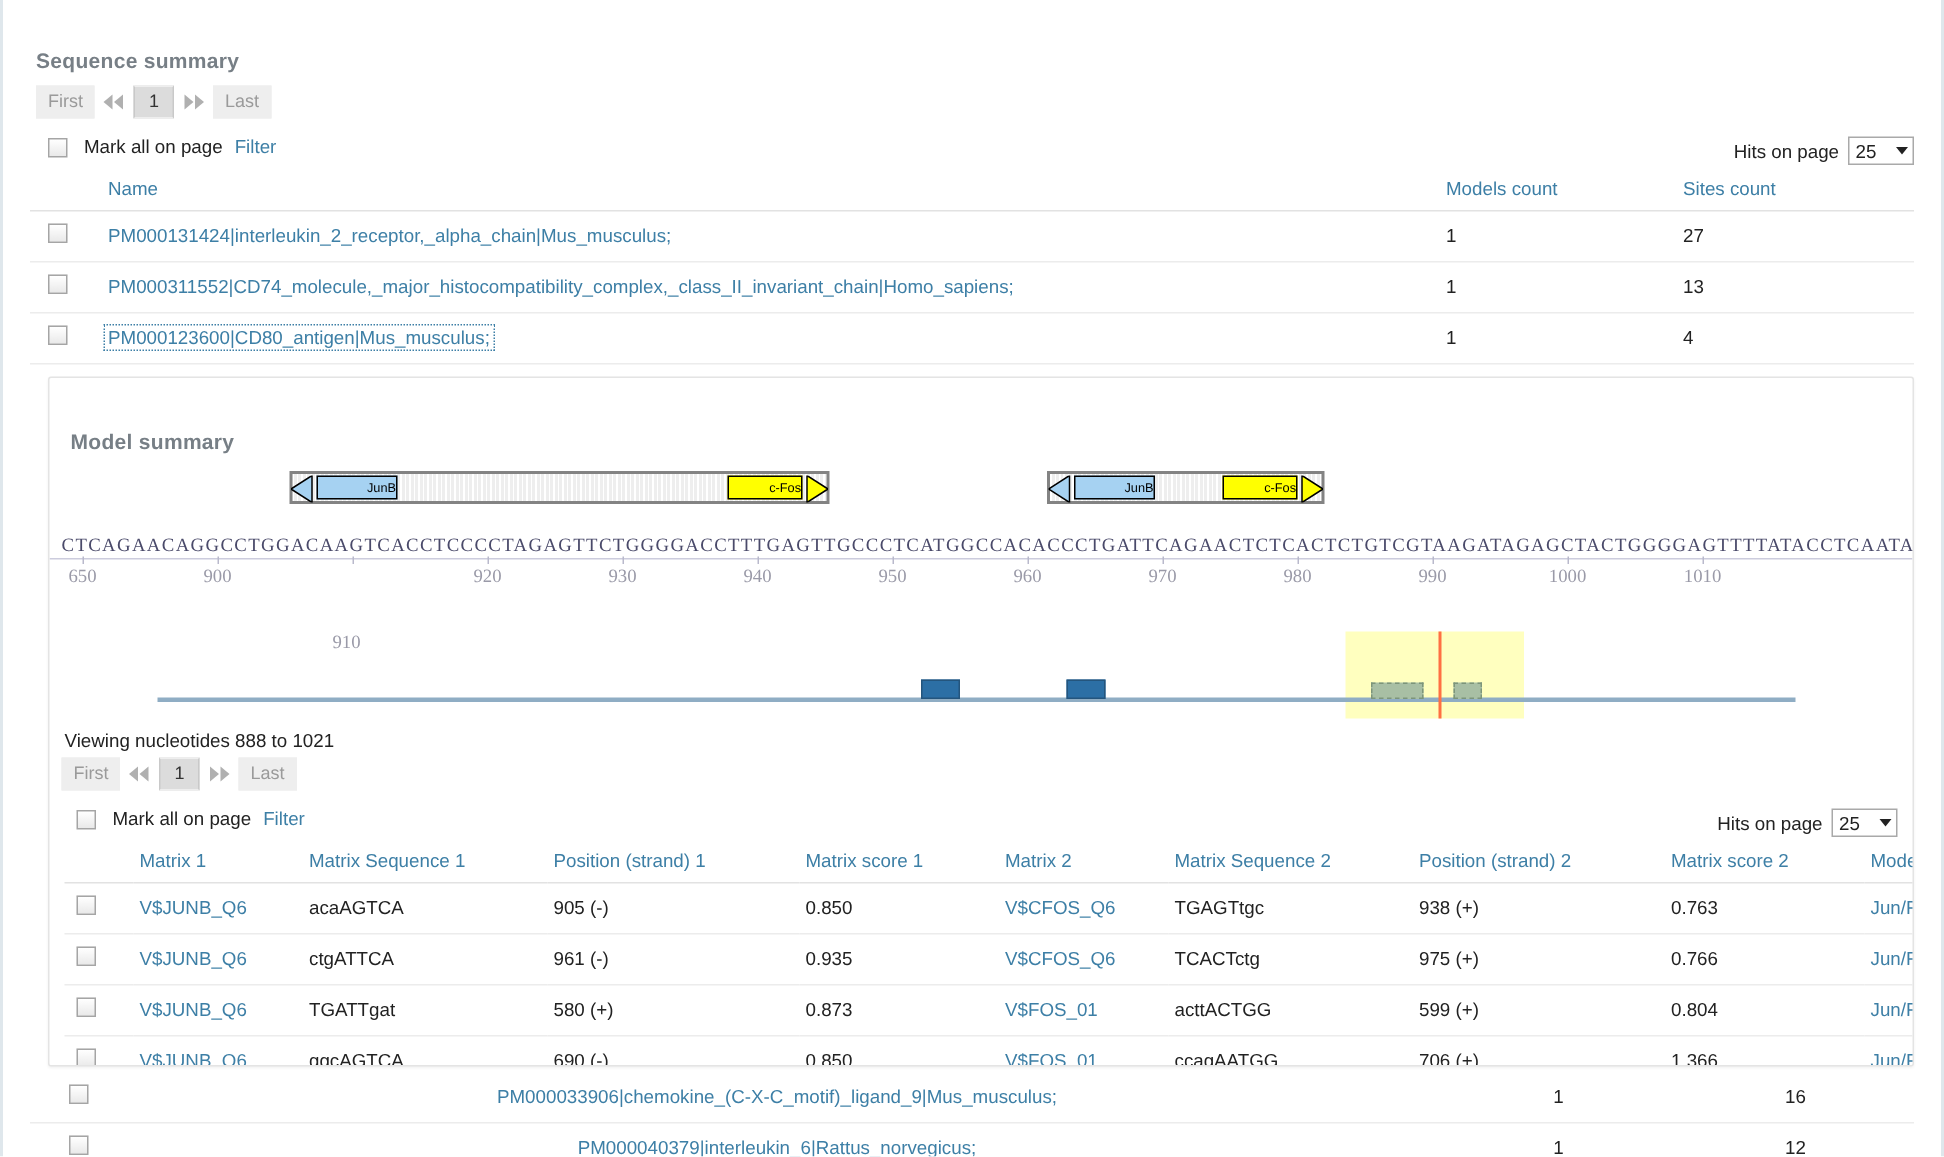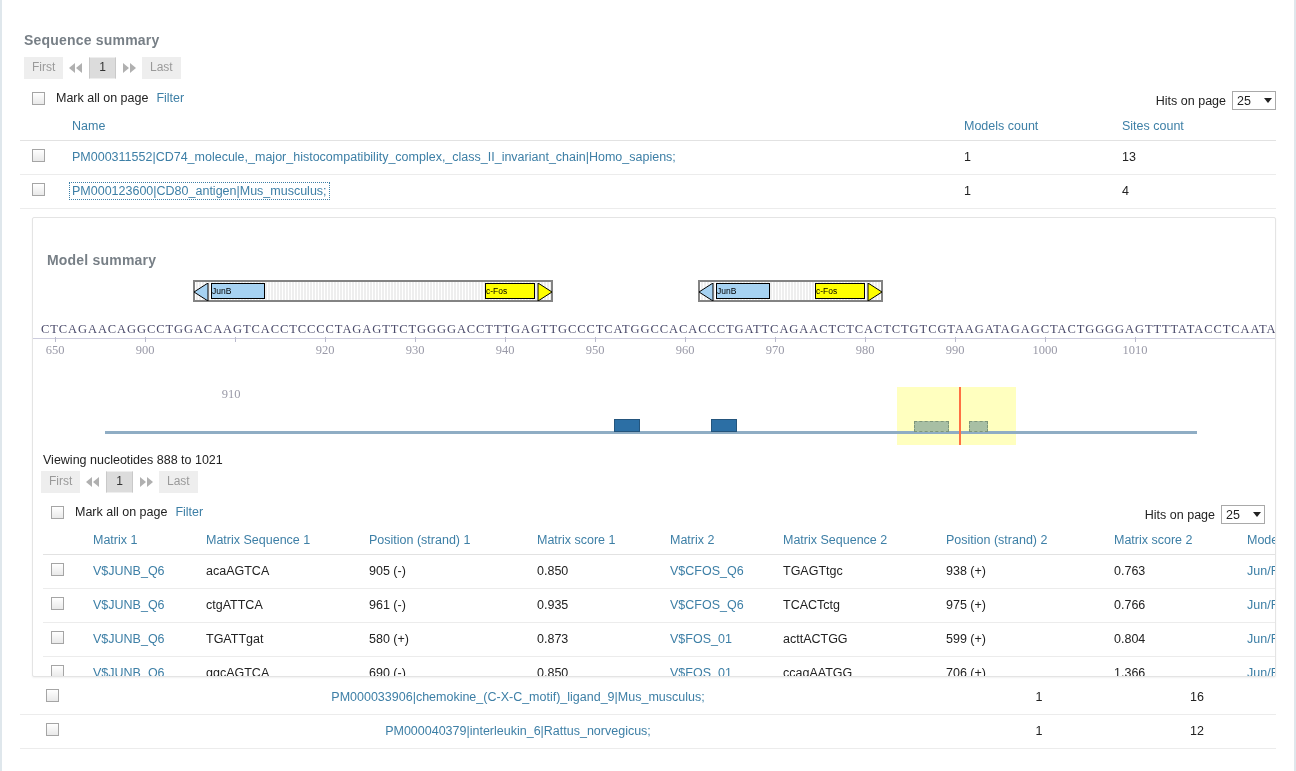--- a/index.html
+++ b/index.html
@@ -189,21 +189,21 @@
     box-sizing: border-box;
   }
   .tfbox {
     position: absolute;
     top: 1px;
     height: 16px;
     box-sizing: border-box;
     border: 1px solid #000;
     font-size: 8.5px;
     line-height: 14px;
-    text-align: left;
+    text-align: right;
     color: #000;
     font-family: "Liberation Sans", sans-serif;
   }
   .tfbox.blue { background: #a6d2f2; }
   .tfbox.yellow { background: #ffff00; }
   .tfarrow { position: absolute; top: 1px; }
 
   
   .seqline {
     font-family: "Liberation Serif", serif;
@@ -365,20 +365,26 @@
   <table class="grid">
     <thead>
       <tr>
         <th style="width:40px"></th>
         <th>Name</th>
         <th class="col-models">Models count</th>
         <th class="col-sites">Sites count</th>
       </tr>
     </thead>
     <tbody>
+      <tr>
+        <td class="cbcell"><span class="cb"></span></td>
+        <td><span class="seqlink">PM000131424|interleukin_2_receptor,_alpha_chain|Mus_musculus;</span></td>
+        <td>1</td>
+        <td>27</td>
+      </tr>
       <tr>
         <td class="cbcell"><span class="cb"></span></td>
         <td><span class="seqlink">PM000311552|CD74_molecule,_major_histocompatibility_complex,_class_II_invariant_chain|Homo_sapiens;</span></td>
         <td>1</td>
         <td>13</td>
       </tr>
       <tr>
         <td class="cbcell"><span class="cb"></span></td>
         <td><span class="seqlink focus">PM000123600|CD80_antigen|Mus_musculus;</span></td>
         <td>1</td>

